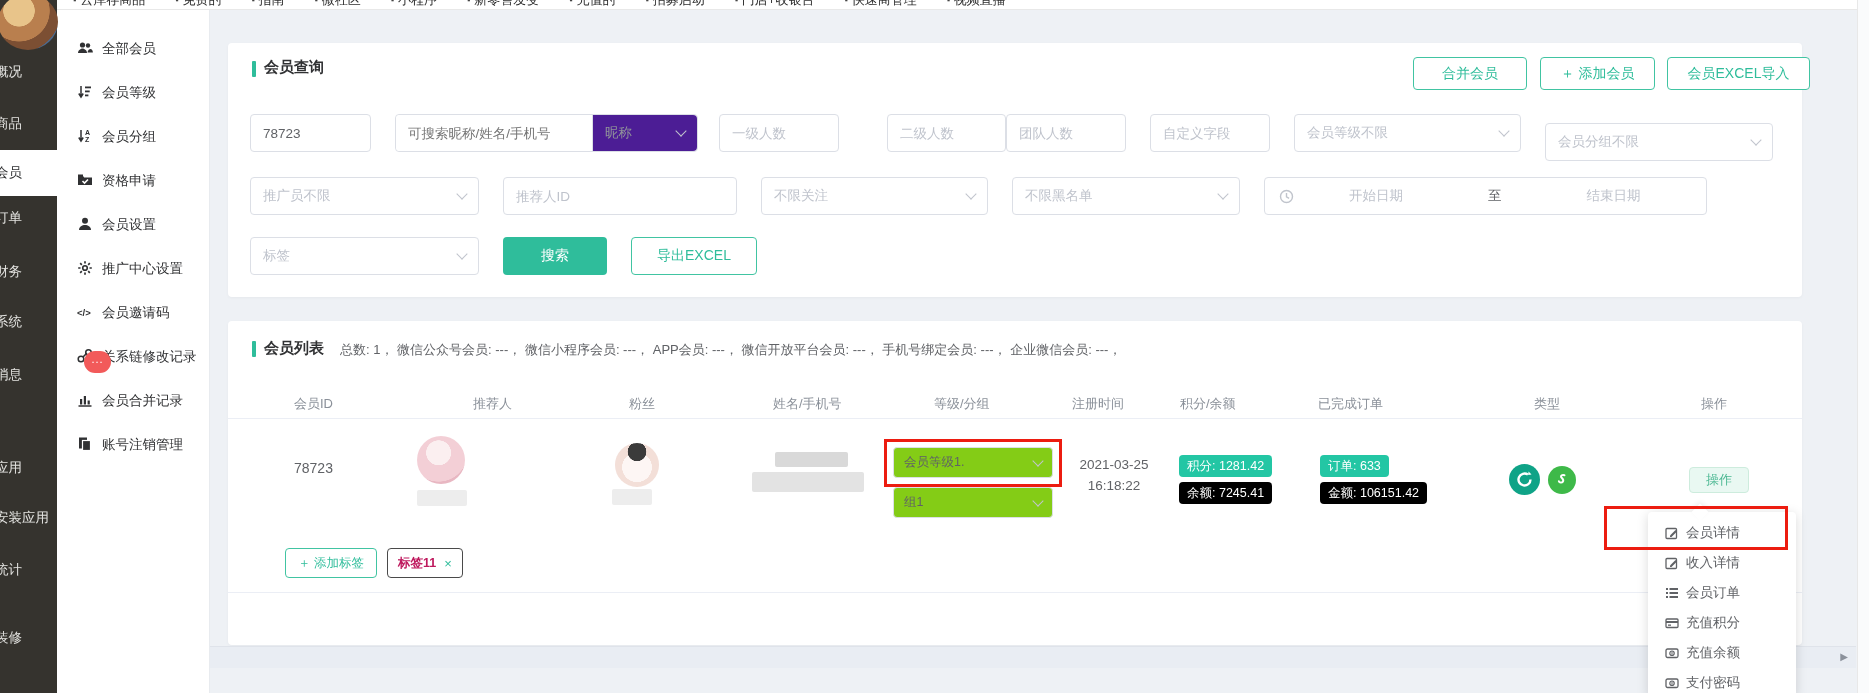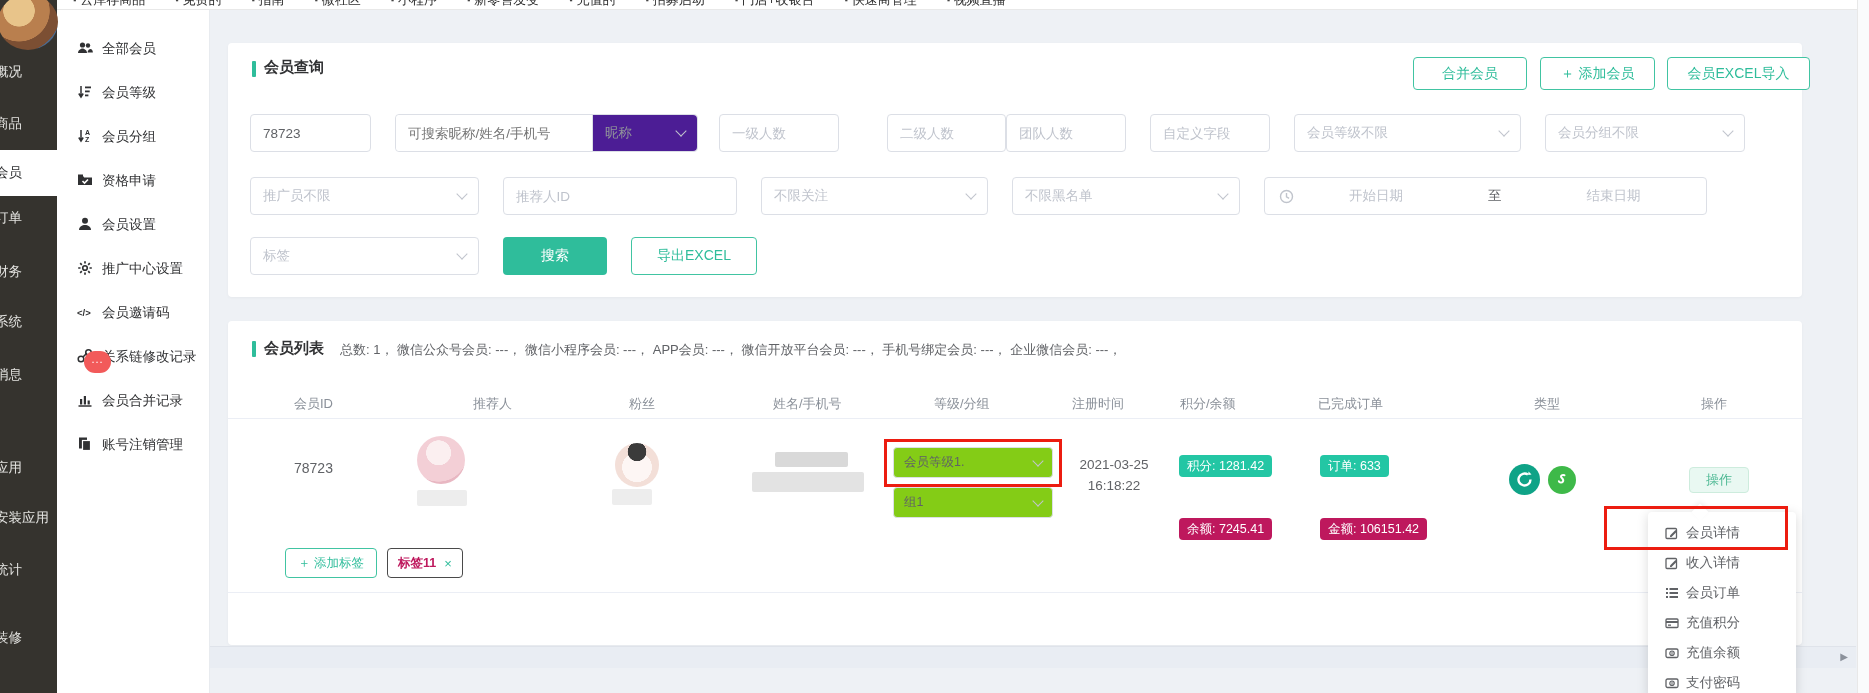--- a/index.html
+++ b/index.html
@@ -55,21 +55,21 @@
   #list-stats { position:absolute; font-size:13px; color:#606266; white-space:nowrap; }
   .th { position:absolute; font-size:13px; color:#8a9099; white-space:nowrap; }
   #thead-line { position:absolute; left:0; right:0; border-bottom:1px solid #ebeef5; }
   .cell-text { position:absolute; font-size:13.5px; color:#606266; white-space:nowrap; }
   .blur { position:absolute; border-radius:2px; }
   .avatar { position:absolute; border-radius:50%; }
   .row-sel { position:absolute; height:31px; border:1px solid #dcdfe6; border-radius:4px; background:#84cc16; display:flex; align-items:center; padding:0 10px; font-size:12.5px; cursor:pointer; }
   .row-sel .sel-text { color:#606266; flex:1; white-space:nowrap; }
   .badge { position:absolute; height:22px; border-radius:4px; color:#fff; font-size:12.5px; line-height:22px; padding:0 8px; white-space:nowrap; }
   .badge.teal { background:#23c6a4; }
-  .badge.orange { background:#be185d;margin-top:36px; }
+  .badge.orange { background:#000000; }
   .type-circle { position:absolute; border-radius:50%; display:flex; align-items:center; justify-content:center; }
   #action-btn { position:absolute; width:60px; height:26px; background:#e9f8f2; border:1px solid #cdecdd; border-radius:4px; color:#4cb893; font-size:13px; display:flex; align-items:center; justify-content:center; cursor:pointer; }
 
   .tag-btn { position:absolute; height:30px; border:1px solid #41c4a2; border-radius:4px; color:#2fbd9b; font-size:12.5px; display:flex; align-items:center; justify-content:center; padding:0 12px; background:#fff; cursor:pointer; }
   #member-tag { position:absolute; height:30px; border:1.5px solid #4a4a4a; border-radius:4px; background:#fff; display:flex; align-items:center; gap:8px; padding:0 10px; }
   #member-tag .tag-text { font-size:12.5px; font-weight:bold; color:#be185d; }
   #member-tag .tag-x { color:#2fbd9b; font-size:13px; cursor:pointer; }
 
   
   #popup { position:absolute; left:1648px; top:512px; width:148px; height:185px; background:#fff; border-radius:4px; box-shadow:0 2px 12px rgba(0,0,0,.15); z-index:8; }
@@ -253,21 +253,21 @@
       </div>
     </div>
     <input class="field" style="left: 491px; top: 71px; width: 120px;" placeholder="一级人数">
     <input class="field" style="left: 635px; top: 71px; width: 119px; margin-left: 24px;" placeholder="二级人数">
     <input class="field" style="left: 778px; top: 71px; width: 120px;" placeholder="团队人数">
     <input class="field" style="left: 922px; top: 71px; width: 120px;" placeholder="自定义字段">
     <div class="field sel" style="left:1066px; top:71px; width:227px">
       <span class="sel-text">会员等级不限</span>
         <i class="chev"></i>
     </div>
-    <div class="field sel" style="left:1317px; top:71px; width:200px">
+    <div class="field sel" style="left:1317px; top:80px; width:228px">
       <span class="sel-text">会员分组不限</span>
         <i class="chev"></i>
     </div>
 
     <div class="field sel" style="left:22px; top:134px; width:229px">
       <span class="sel-text">推广员不限</span>
         <i class="chev"></i>
     </div>
     <input class="field" style="left: 275px; top: 134px; width: 234px;" placeholder="推荐人ID">
     <div class="field sel" style="left:533px; top:134px; width:227px">

